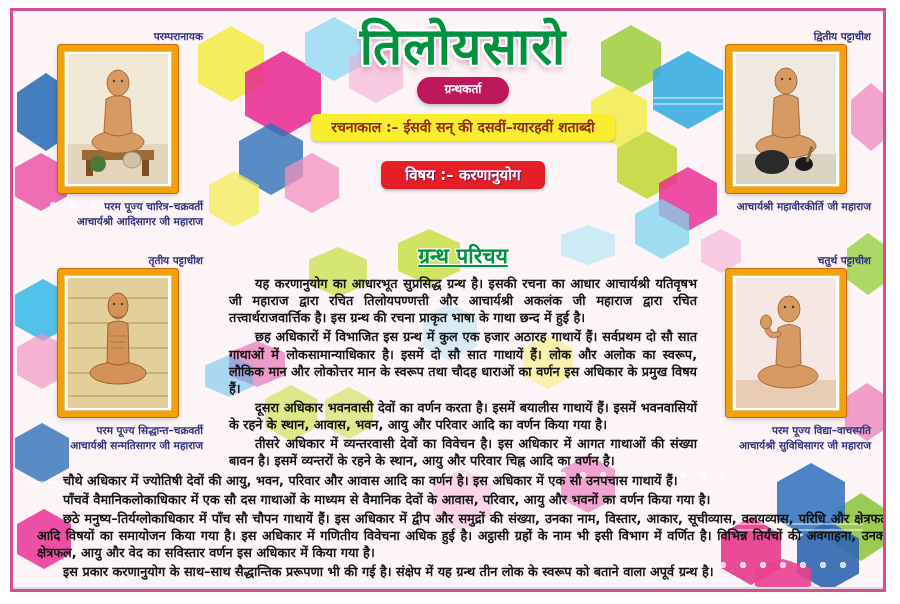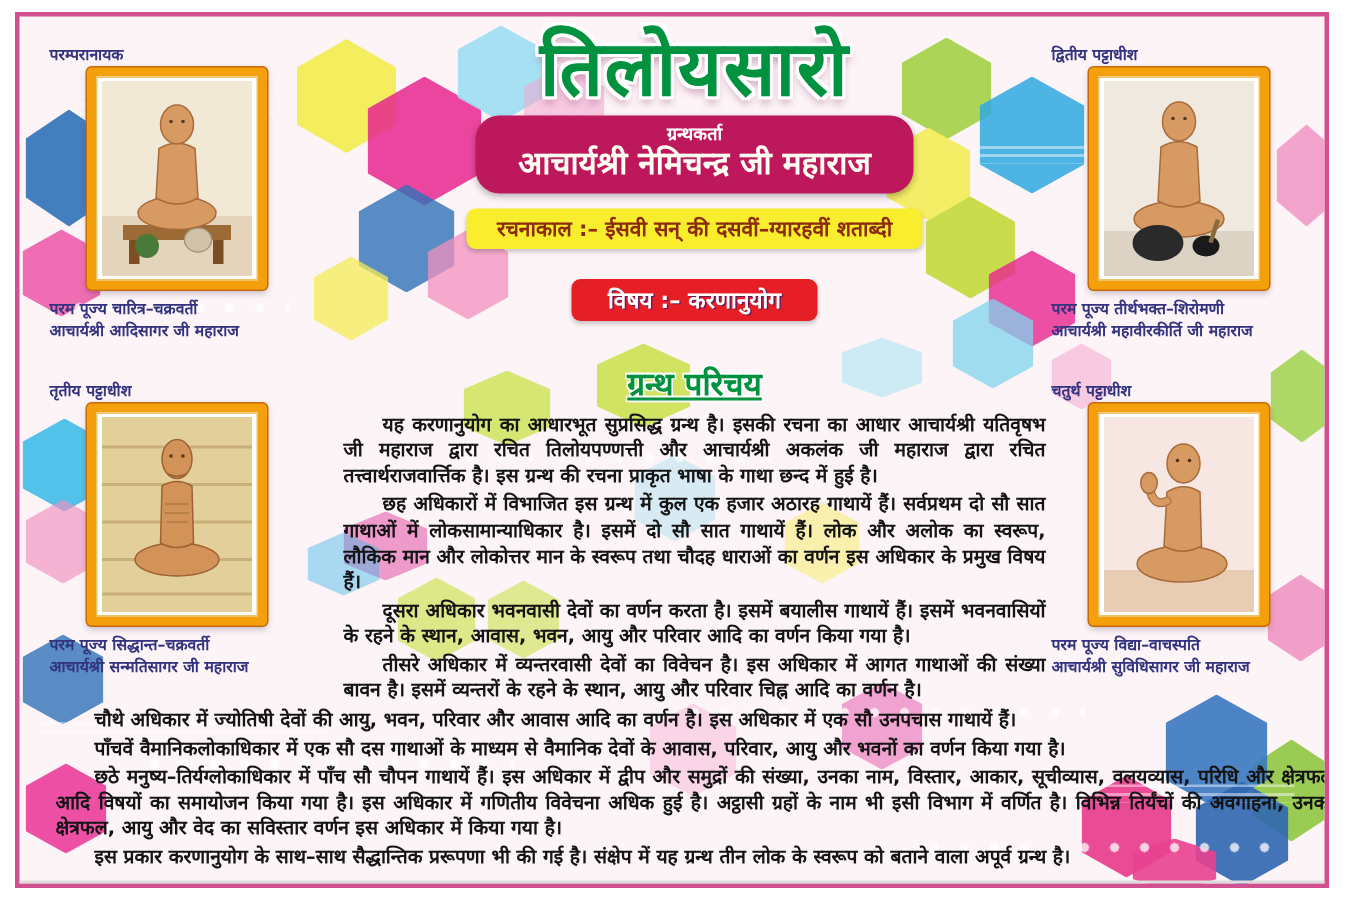--- a/index.html
+++ b/index.html
@@ -19,21 +19,21 @@
   .author-box{display:inline-block;background:#be185d;color:#fff;border-radius:16px;
     padding:3px 28px 7px;margin-top:2px;box-shadow:0 2px 4px rgba(0,0,0,.25);}
   .author-label{font-size:12px;font-weight:bold;}
   .author-name{font-size:21px;font-weight:bold;color:#fffef2;line-height:1.2;}
   .period-band{display:inline-block;background:#f8ee2e;color:#8c2a0c;border-radius:6px;
     padding:3px 20px 5px;margin-top:10px;font-size:14px;font-weight:bold;box-shadow:0 2px 3px rgba(0,0,0,.2);}
   .subject-band{display:inline-block;background:#e61e25;color:#ffffff;border-radius:6px;
     padding:3px 24px 5px;margin-top:20px;font-size:15px;font-weight:bold;text-shadow:1px 1px 0 #6a1a56;box-shadow:0 2px 3px rgba(0,0,0,.2);}
 
   
-  .photo-card{position:absolute;width:170px;text-align:left;}
+  .photo-card{position:absolute;width:170px;text-align:right;}
   .pc-topcap{font-size:10.5px;font-weight:bold;color:#33337f;}
   .photo-frame{width:102px;height:130px;margin:2px auto 0;background:#fff;border:6px solid #f3a00c;
     border-radius:3px;padding:3px;box-shadow:0 0 0 1px #c96a08, inset 0 0 0 1px #e8c36a, 0 2px 5px rgba(0,0,0,.25);}
   .photo-frame svg{display:block;width:102px;height:130px;}
   .pc-cap{margin-top:6px;font-size:10.5px;font-weight:bold;color:#33337f;line-height:1.4;}
 
   
   .content{position:absolute;left:24px;top:228px;width:852px;}
   .fl{float:left;width:192px;height:232px;}
   .fr{float:right;width:192px;height:232px;}
@@ -97,21 +97,20 @@
         <div class="lines" style="left: 40px; top: 52px; width: 130px; height: 14px; opacity: 0.6;"></div>
         <div class="lines" style="left: 600px; top: 512px; width: 250px; height: 12px; opacity: 0.6;"></div>
         <div class="lines" style="left: 14px; top: 470px; width: 190px; height: 10px; opacity: 0.6;"></div>
         <div class="lines" style="left: 640px; top: 86px; width: 140px; height: 12px; opacity: 0.6;"></div>
       </div>
 
     <div class="header">
       <div class="title">तिलोयसारो</div>
       <div class="author-box">
         <div class="author-label">ग्रन्थकर्ता</div>
-        <div class="author-name">आचार्यश्री नेमिचन्द्र जी महाराज</div>
       </div><br>
       <div class="period-band">रचनाकाल :– ईसवी सन् की दसवीं–ग्यारहवीं शताब्दी</div><br>
       <div class="subject-band">विषय :– करणानुयोग</div>
     </div>
 
     <div class="photo-card" style="left:20px;top:18px;">
       <div class="pc-topcap">परम्परानायक</div>
       <div class="photo-frame">
         <svg viewBox="0 0 100 130">
           <rect width="100" height="130" fill="#f1e8d6"></rect>
@@ -144,21 +143,20 @@
           <path d="M38 44 Q50 37 62 44 L64 80 Q50 88 36 80 Z" fill="#d79a62" stroke="#a96b3a" stroke-width="1"></path>
           <ellipse cx="50" cy="27" rx="11" ry="13" fill="#d79a62" stroke="#a96b3a" stroke-width="1"></ellipse>
           <circle cx="46" cy="25" r="1.2" fill="#5a3a1f"></circle>
             <circle cx="54" cy="25" r="1.2" fill="#5a3a1f"></circle>
           <ellipse cx="36" cy="108" rx="17" ry="12" fill="#2a2a2a"></ellipse>
           <ellipse cx="68" cy="110" rx="9" ry="7" fill="#1a1a1a"></ellipse>
           <rect x="72" y="92" width="3" height="16" fill="#8a6a3a" transform="rotate(18 73 100)"></rect>
         </svg>
       </div>
       <div class="pc-cap">
-        <div>परम पूज्य तीर्थभक्त–शिरोमणी</div>
         <div>आचार्यश्री महावीरकीर्ति जी महाराज</div>
       </div>
     </div>
 
     <div class="photo-card" style="left:20px;top:242px;">
       <div class="pc-topcap">तृतीय पट्टाधीश</div>
       <div class="photo-frame">
         <svg viewBox="0 0 100 130">
           <rect width="100" height="130" fill="#e3cf9a"></rect>
           <path d="M0 20 H100 M0 45 H100 M0 70 H100 M0 95 H100 M0 118 H100" stroke="#c9b078" stroke-width="2"></path>

